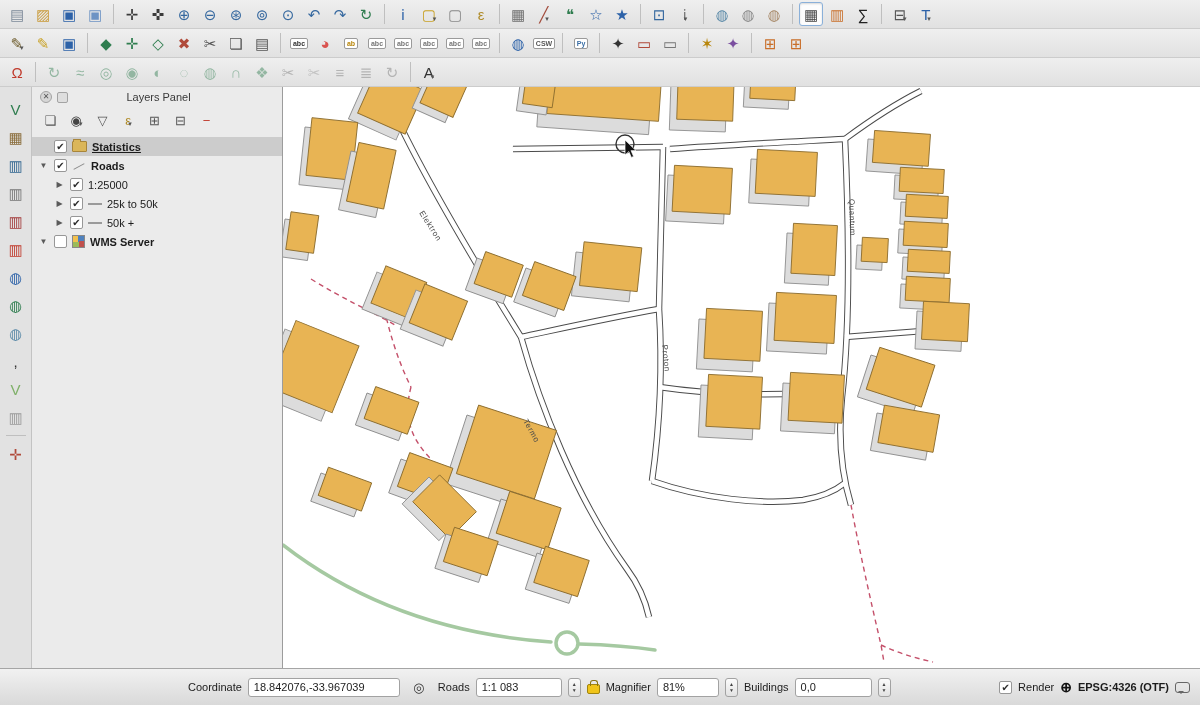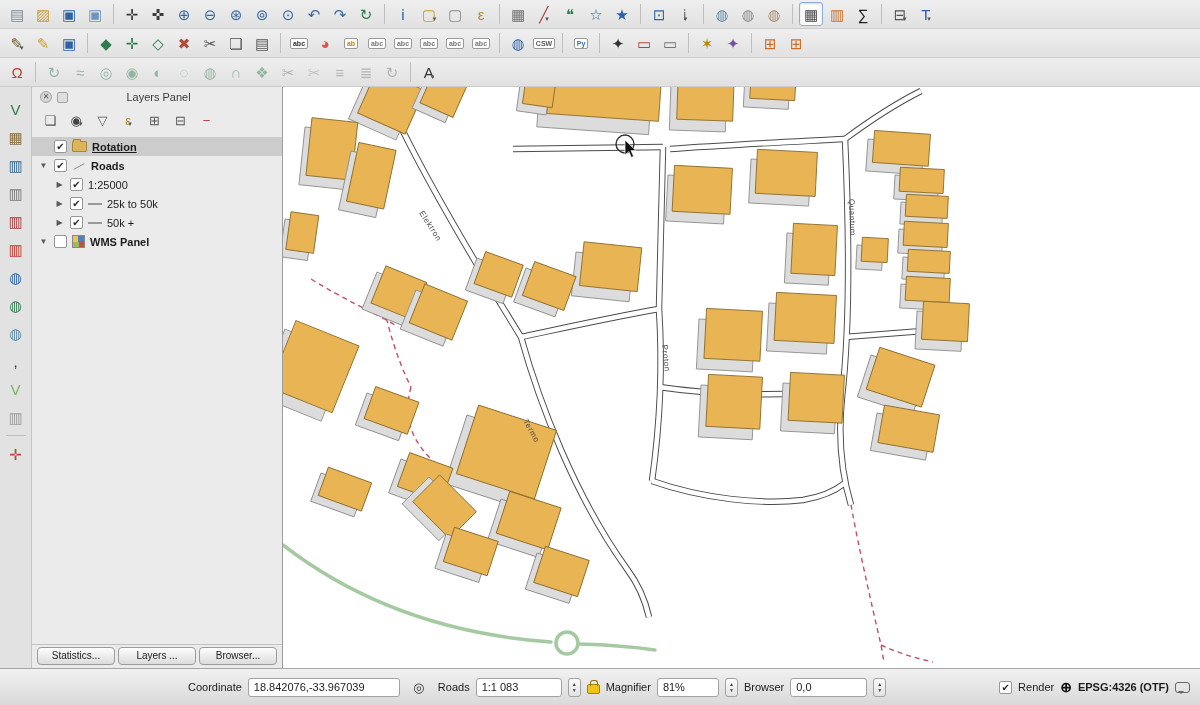--- a/index.html
+++ b/index.html
@@ -397,21 +397,21 @@
           </span>
           <span class="tb-btn">
             <span class="glyph" style="color: rgb(192, 57, 43);">−</span>
           </span>
         </div>
       <div id="layer-tree">
           <div class="tree-row sel" style="padding-left: 6px;">
             <span class="arr"></span>
             <span class="cb">✔</span>
             <span class="folder-icon"></span>
-            <span class="lbl b u">Rotation</span>
+            <span class="lbl b u">Statistics</span>
           </div>
           <div class="tree-row" style="padding-left: 6px;">
             <span class="arr">▼</span>
             <span class="cb">✔</span>
             <span class="line-icon"></span>
             <span class="lbl b">Roads</span>
           </div>
           <div class="tree-row" style="padding-left: 22px;">
             <span class="arr">▶</span>
             <span class="cb">✔</span>
@@ -426,27 +426,22 @@
           <div class="tree-row" style="padding-left: 22px;">
             <span class="arr">▶</span>
             <span class="cb">✔</span>
             <span class="dash-icon"></span>
             <span class="lbl">50k +</span>
           </div>
           <div class="tree-row" style="padding-left: 6px;">
             <span class="arr">▼</span>
             <span class="cb"></span>
             <span class="wms-icon"></span>
-            <span class="lbl b">WMS Panel</span>
+            <span class="lbl b">WMS Server</span>
           </div>
-        </div>
-      <div class="panel-tabs" id="panel-tabs">
-          <span class="ptab">Statistics...</span>
-          <span class="ptab">Layers ...</span>
-          <span class="ptab">Browser...</span>
         </div>
     </div>
 
     <div id="map">
       <svg id="map-svg" viewBox="0 0 917 581" preserveAspectRatio="none">
           <path d="M 0,458 C 80,520 170,548 268,555" stroke="#a5c9a1" stroke-width="3.5" fill="none" stroke-linecap="round"></path>
           <path d="M 296,557 C 330,558 352,560 372,563" stroke="#a5c9a1" stroke-width="3.5" fill="none" stroke-linecap="round"></path>
           <circle cx="284" cy="556" r="11" stroke="#a5c9a1" stroke-width="3.5" fill="none"></circle>
           <path d="M 97,-8 C 118,50 175,148 238,250" stroke="#4a4a4a" stroke-width="6.5" fill="none"></path>
           <path d="M 238,250 C 256,315 292,410 344,482 C 356,498 362,512 366,530" stroke="#4a4a4a" stroke-width="6.5" fill="none"></path>
@@ -660,21 +655,21 @@
         <span>▲</span>
         <span>▼</span>
       </span>
     <span class="lock"></span>
     <span class="sb-label">Magnifier</span>
     <span class="sb-input" style="width:62px">81%</span>
     <span class="stepper">
         <span>▲</span>
         <span>▼</span>
       </span>
-    <span class="sb-label">Browser</span>
+    <span class="sb-label">Buildings</span>
     <span class="sb-input" style="width:77px">0,0</span>
     <span class="stepper">
         <span>▲</span>
         <span>▼</span>
       </span>
     <span class="flex-gap"></span>
     <span class="cb">✔</span>
     <span class="sb-label">Render</span>
     <span class="crs-glyph">⊕</span>
     <span class="sb-label" style="font-weight:bold">EPSG:4326 (OTF)</span>

